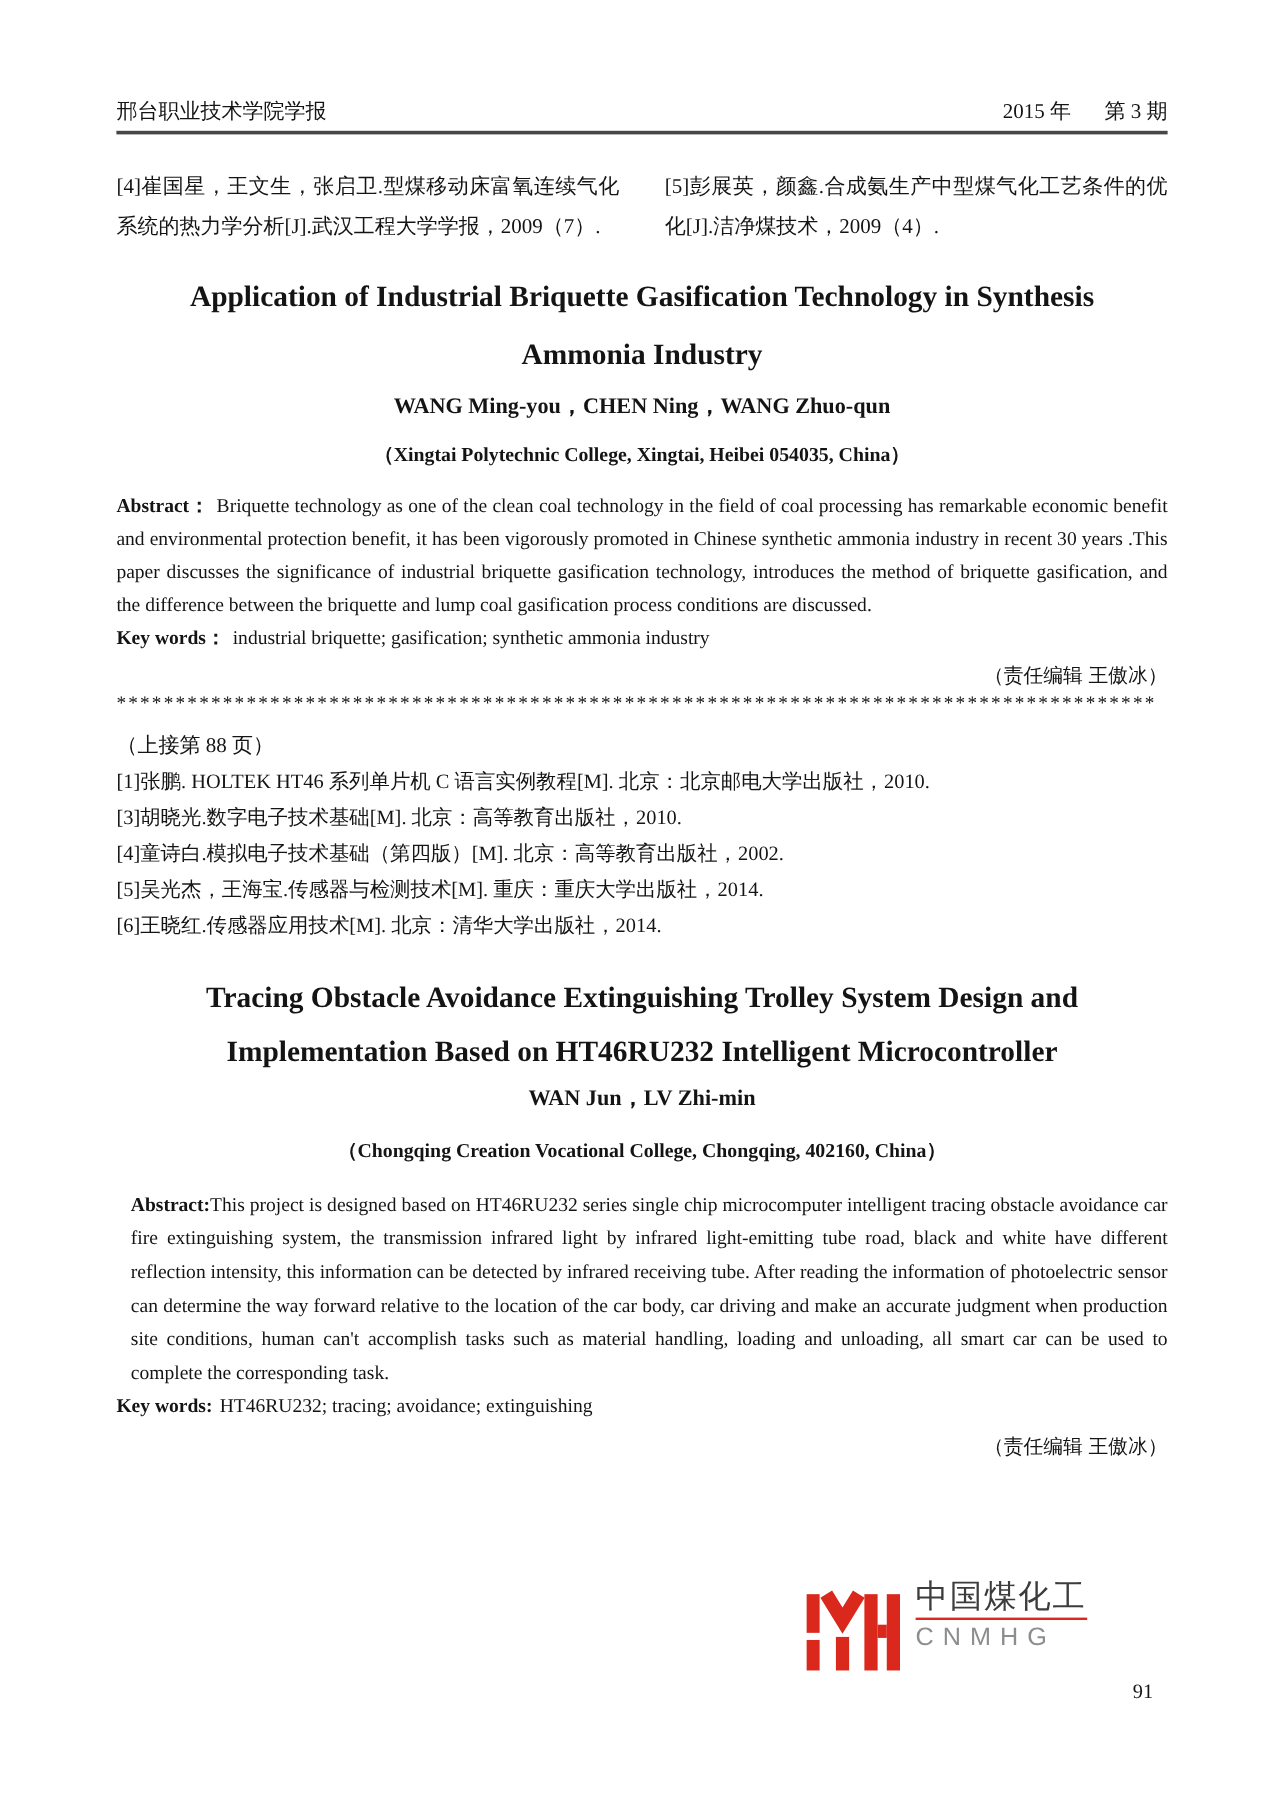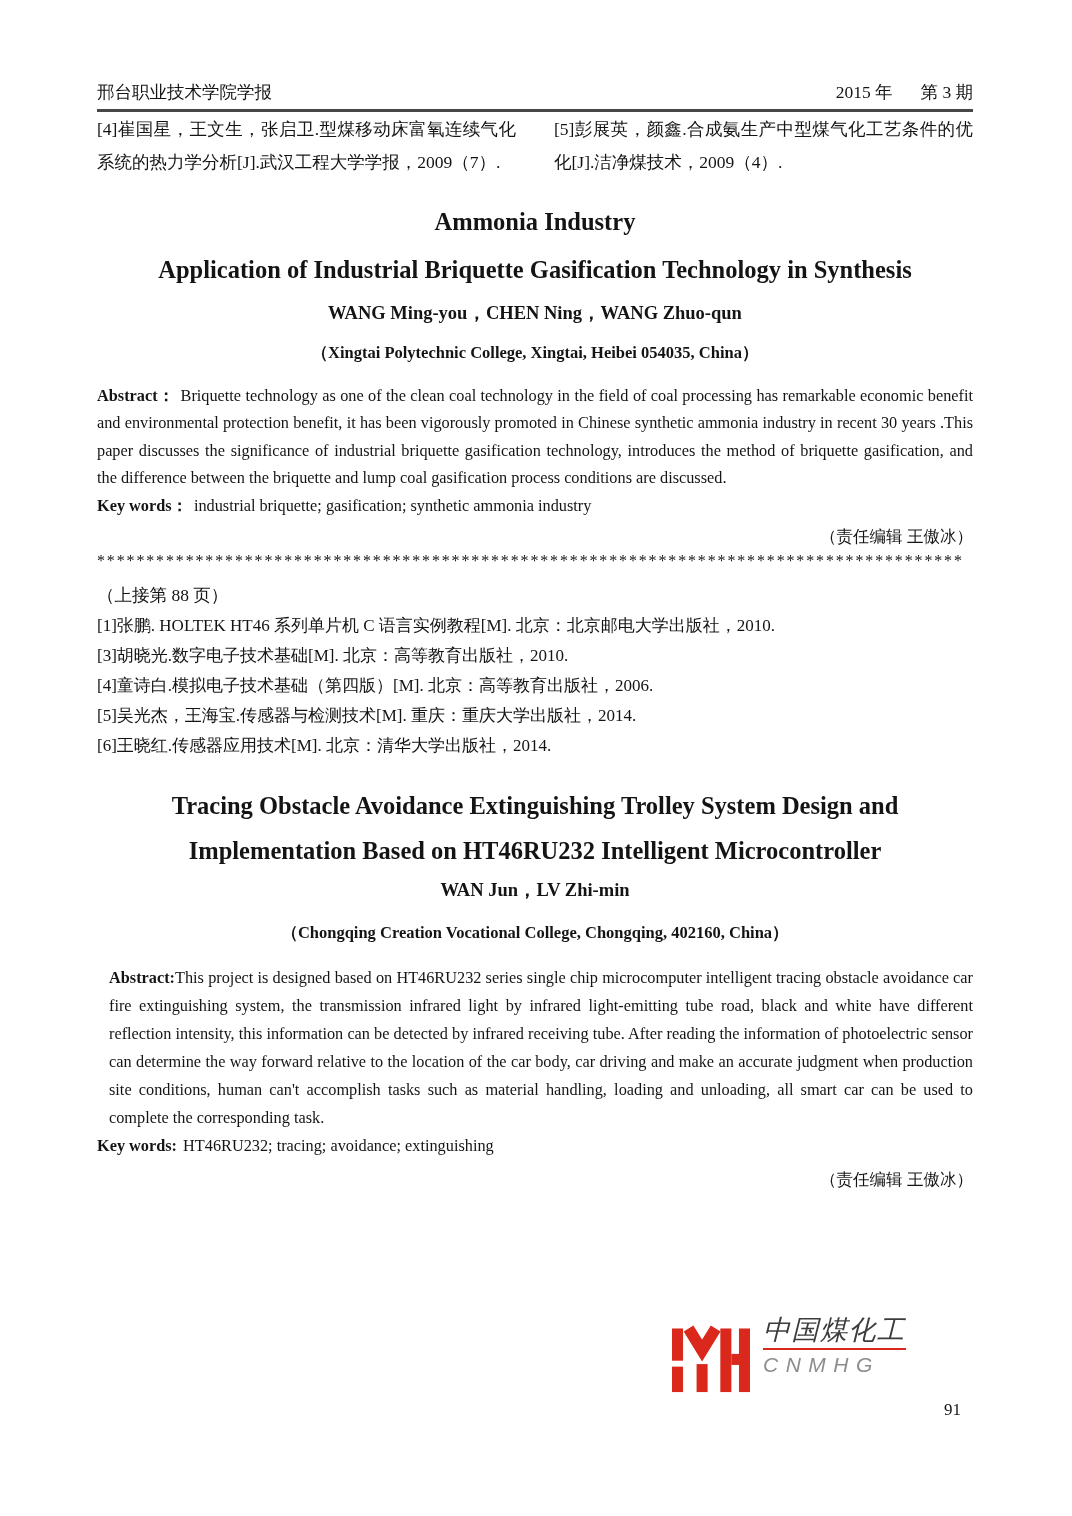--- a/index.html
+++ b/index.html
@@ -9,40 +9,40 @@
     background:#ffffff;
     box-sizing:border-box;
     padding:80px 74px 0 97px;
     font-family:"Liberation Serif","DejaVu Serif",serif;
     color:#141414;
     overflow:hidden;
   }
   .head { display:flex; justify-content:space-between; align-items:baseline; font-size:17.5px; }
   .head-right { display:flex; gap:28px; }
   .rule { margin-top:5px; height:3px; background:#474747; }
-  .toprefs { display:flex; gap:38px; margin-top:1px; font-size:17.5px; line-height:32.5px; text-align:justify; }
+  .toprefs { display:flex; gap:38px; margin-top:27px; font-size:17.5px; line-height:32.5px; text-align:justify; }
   .toprefs .col { flex:1; }
   .title { margin-top:20px; text-align:center; font-weight:bold; font-size:24.5px; line-height:48px; }
   .title2 { margin-top:22px; text-align:center; font-weight:bold; font-size:24.5px; line-height:45px; }
   .authors { margin-top:6px; text-align:center; font-weight:bold; font-size:18.5px; line-height:26px; }
   .affil { margin-top:15px; text-align:center; font-weight:bold; font-size:16.5px; line-height:24px; }
   .para { margin:17px 0 0 0; font-size:16.3px; line-height:27.4px; text-align:justify; }
   .para2 { margin:19px 0 0 12px; font-size:16.3px; line-height:28px; text-align:justify; }
   .kwline { margin:0; font-size:16.3px; line-height:27.4px; }
   .kwline2 { margin:0; font-size:16.3px; line-height:28px; }
   .para b, .kwline b, .kwline2 b { margin-right:6px; }
   .heiti { font-family:"Liberation Sans","DejaVu Sans",sans-serif; }
   .editor { margin-top:7px; text-align:right; font-size:16.5px; }
   .stars { margin-top:1px; font-size:16px; line-height:24px; letter-spacing:1.85px; white-space:nowrap; overflow:hidden; }
   .cont { margin-top:10px; font-size:17.5px; line-height:24px; }
   .refhead { margin-top:27px; font-size:17.5px; font-weight:bold; line-height:24px; }
   .reflist { margin-top:4px; font-size:17px; line-height:30px; }
   .footer-logo { position:absolute; left:672px; top:1316px; display:flex; align-items:flex-start; gap:13px; }
   .logomark { display:block; margin-top:4px; }
-  .logo-text { display:flex; flex-direction:column;font-style:italic; }
+  .logo-text { display:flex; flex-direction:column; }
   .logo-cn { font-family:"Liberation Sans","DejaVu Sans",sans-serif; font-size:27px; font-weight:500; color:#3c3c3c; letter-spacing:1.5px; padding-bottom:4px; border-bottom:2px solid #DA291C; line-height:28px; }
   .logo-en { font-family:"Liberation Sans","DejaVu Sans",sans-serif; font-size:21px; color:#8d8d8d; letter-spacing:7.5px; margin-top:4px; line-height:22px; }
   .pagenum { position:absolute; left:944px; top:1400px; font-size:17px; }
 </style>
 </head>
 <body>
 
 <div class="page">
 
   <div class="head">
@@ -53,38 +53,38 @@
     </span>
   </div>
   <div class="rule"></div>
 
   <div class="toprefs">
     <div class="col">[4]崔国星，王文生，张启卫.型煤移动床富氧连续气化系统的热力学分析[J].武汉工程大学学报，2009（7）.</div>
     <div class="col">[5]彭展英，颜鑫.合成氨生产中型煤气化工艺条件的优化[J].洁净煤技术，2009（4）.</div>
   </div>
 
   <div class="title">
+    <div>Application of Industrial Briquette Gasification Technology in Synthesis</div>
     <div>Ammonia Industry</div>
-    <div>Application of Industrial Briquette Gasification Technology in Synthesis</div>
   </div>
   <div class="authors">WANG Ming-you，CHEN Ning，WANG Zhuo-qun</div>
   <div class="affil">（Xingtai Polytechnic College, Xingtai, Heibei 054035, China）</div>
 
   <p class="para"><b>Abstract：</b><span>Briquette technology as one of the clean coal technology in the field of coal processing has remarkable economic benefit and environmental protection benefit, it has been vigorously promoted in Chinese synthetic ammonia industry in recent 30 years .This paper discusses the significance of industrial briquette gasification technology, introduces the method of briquette gasification, and the difference between the briquette and lump coal gasification process conditions are discussed.</span></p>
   <p class="kwline"><b>Key words：</b><span>industrial briquette; gasification; synthetic ammonia industry</span></p>
 
   <div class="editor heiti">（责任编辑 王傲冰）</div>
 
   <div class="stars">****************************************************************************************</div>
   <div class="cont">（上接第 88 页）</div>
 
   <div class="reflist">
     <div>[1]张鹏. HOLTEK HT46 系列单片机 C 语言实例教程[M]. 北京：北京邮电大学出版社，2010.</div>
     <div>[3]胡晓光.数字电子技术基础[M]. 北京：高等教育出版社，2010.</div>
-    <div>[4]童诗白.模拟电子技术基础（第四版）[M]. 北京：高等教育出版社，2006.</div>
+    <div>[4]童诗白.模拟电子技术基础（第四版）[M]. 北京：高等教育出版社，2002.</div>
     <div>[5]吴光杰，王海宝.传感器与检测技术[M]. 重庆：重庆大学出版社，2014.</div>
     <div>[6]王晓红.传感器应用技术[M]. 北京：清华大学出版社，2014.</div>
   </div>
 
   <div class="title2">
     <div>Tracing Obstacle Avoidance Extinguishing Trolley System Design and</div>
     <div>Implementation Based on HT46RU232 Intelligent Microcontroller</div>
   </div>
   <div class="authors" style="margin-top:4px;">WAN Jun，LV Zhi-min</div>
   <div class="affil" style="margin-top:18px;">（Chongqing Creation Vocational College, Chongqing, 402160, China）</div>

